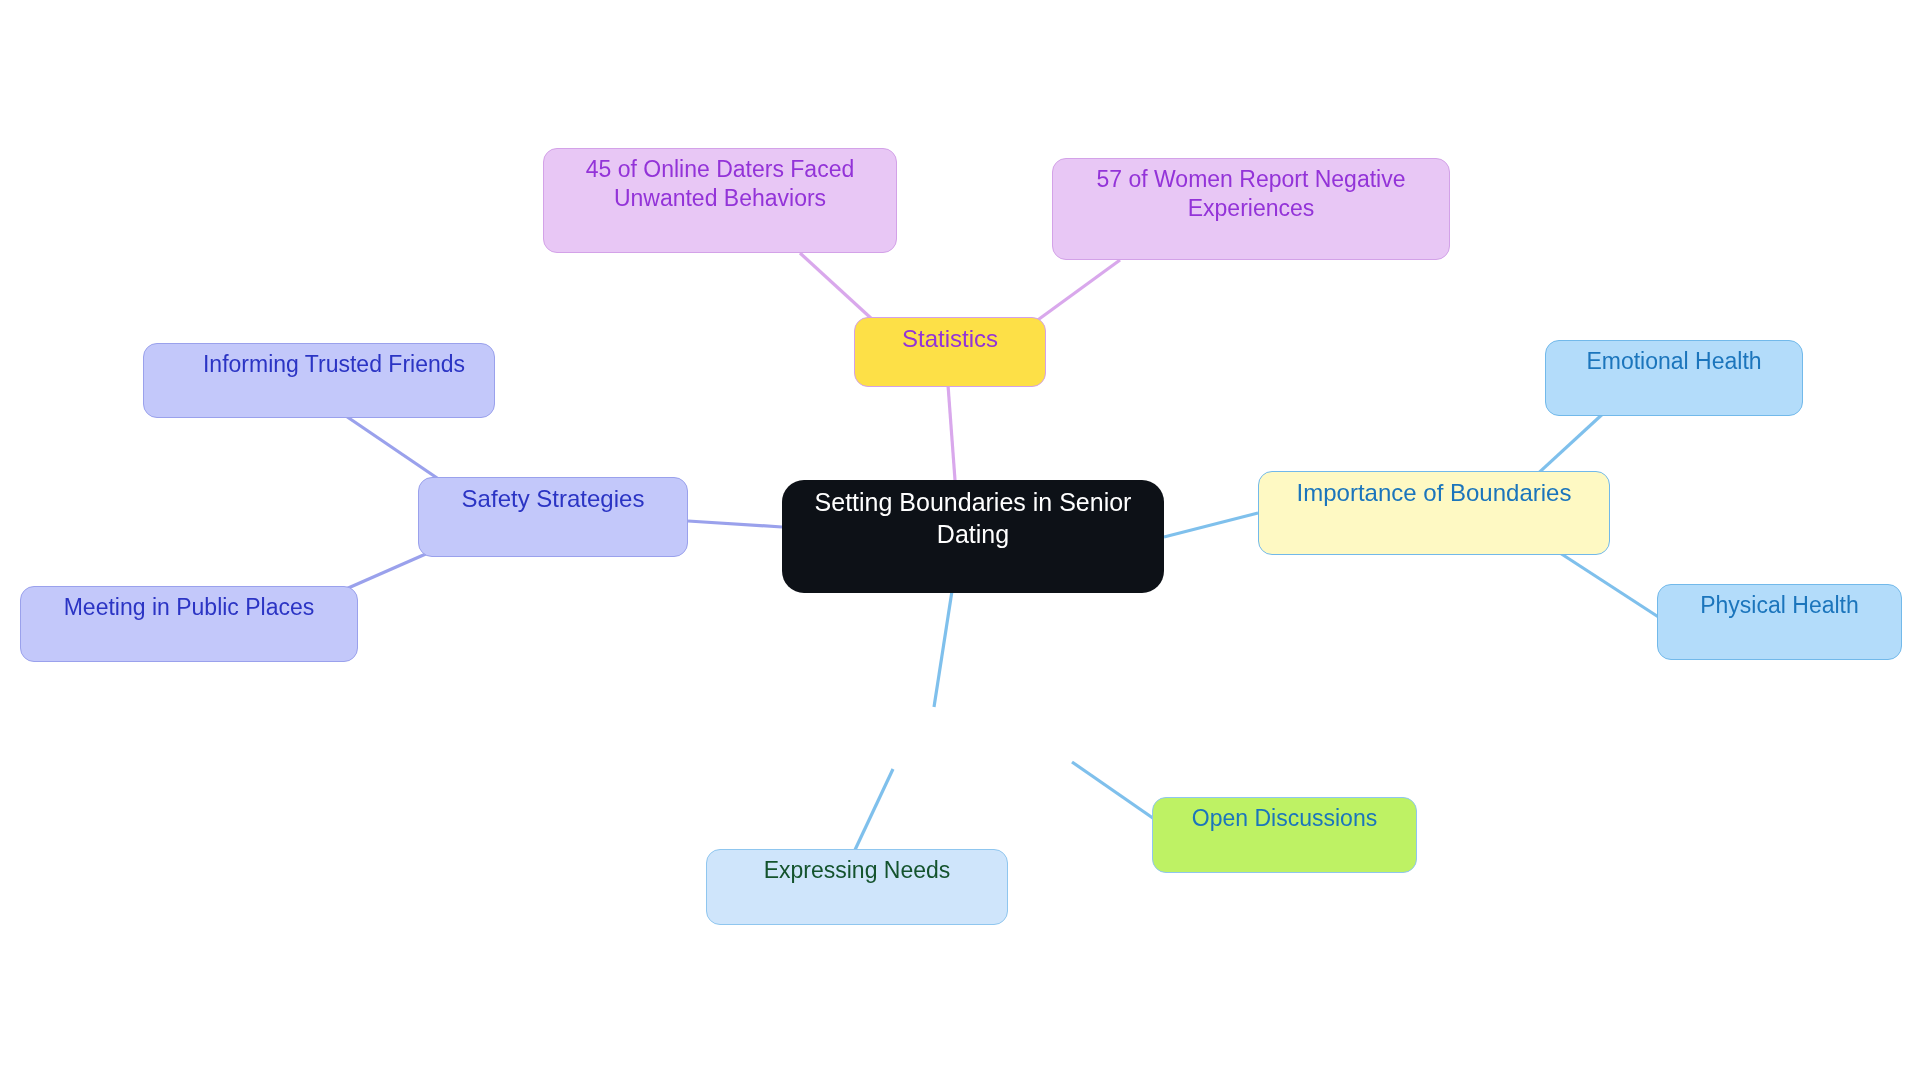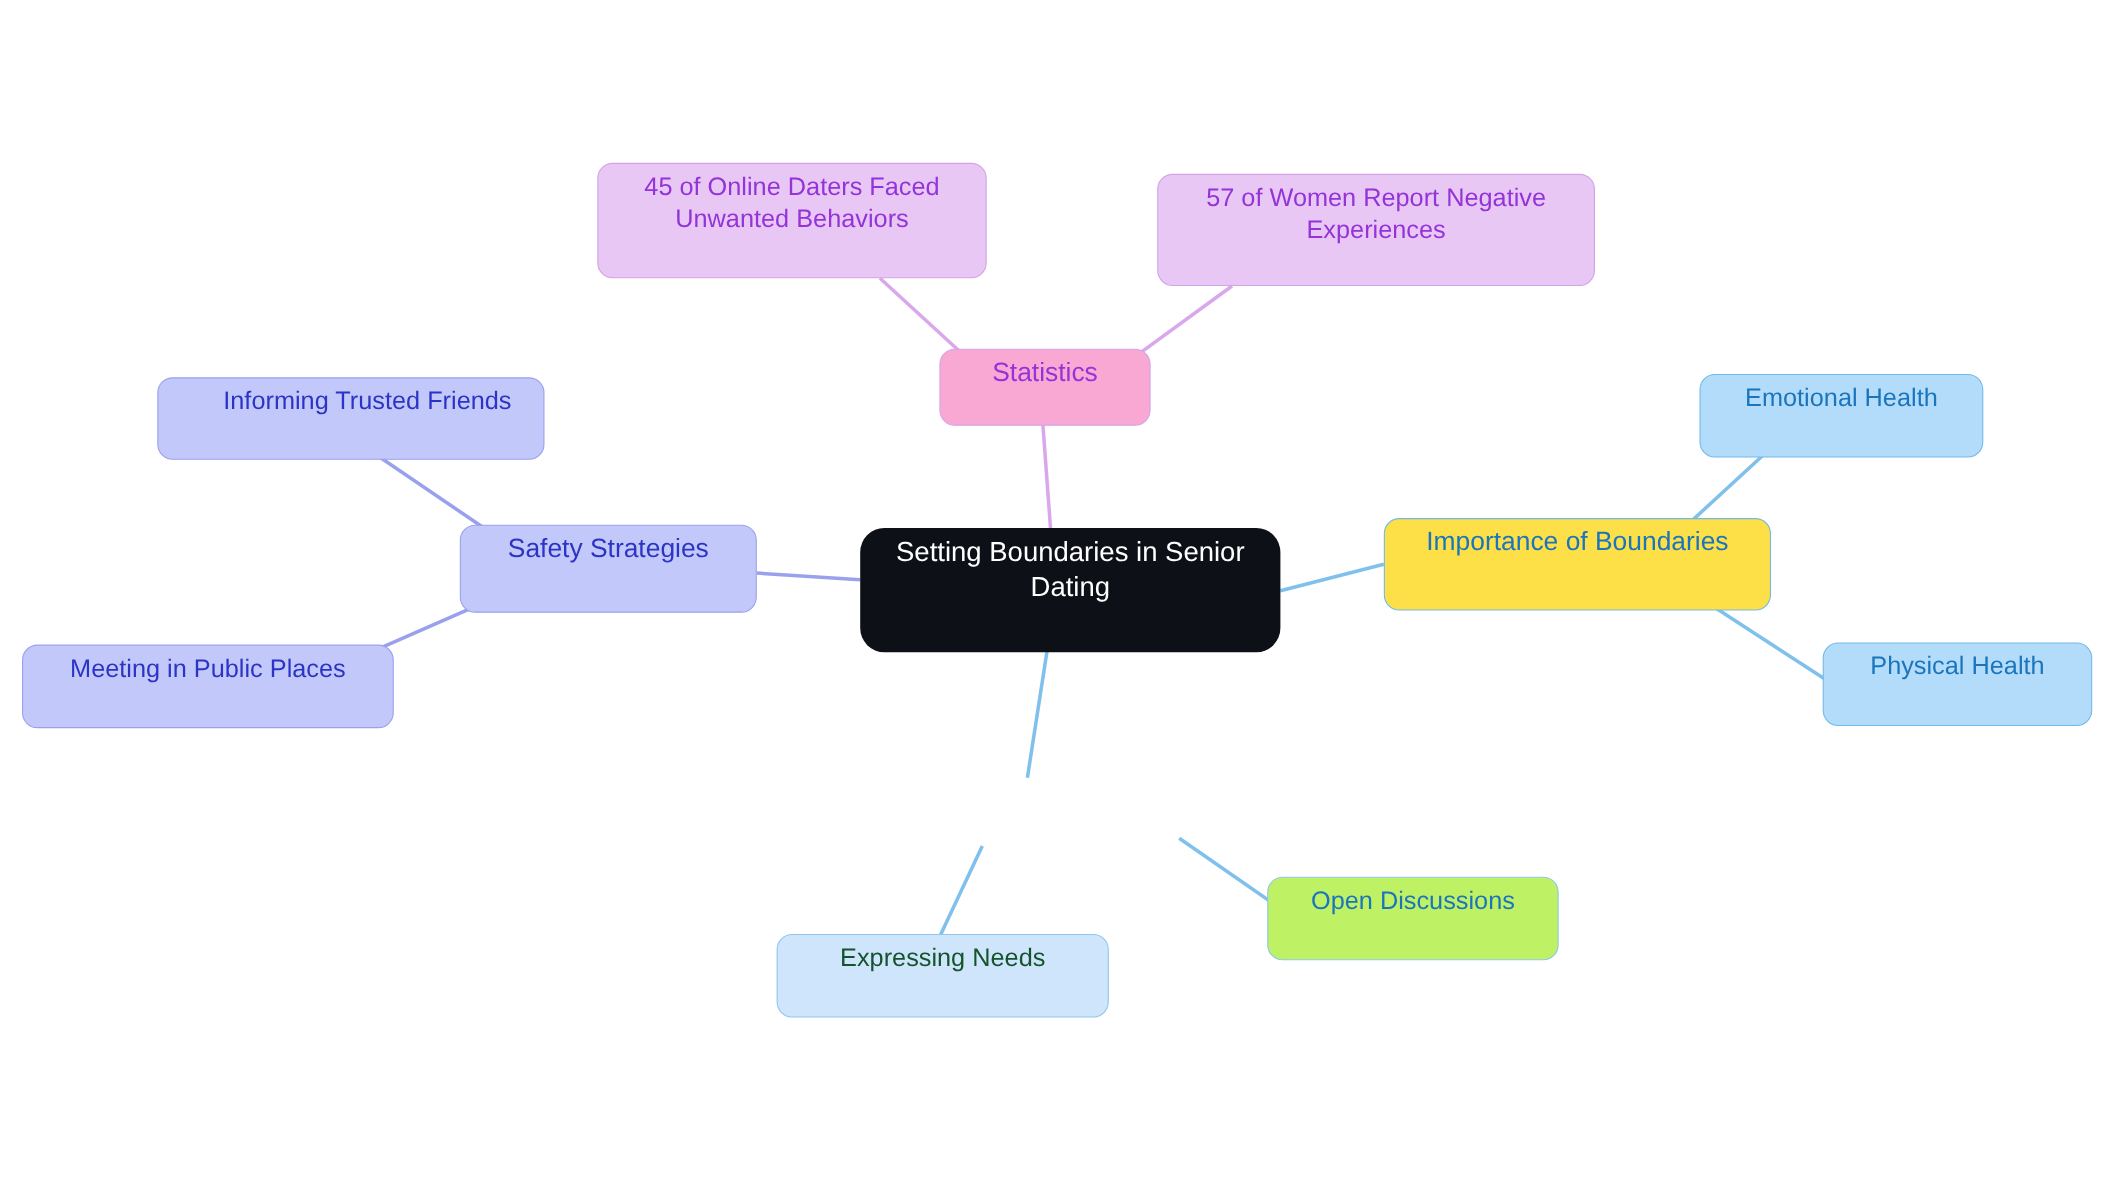--- a/index.html
+++ b/index.html
@@ -77,21 +77,21 @@
     <path d="M 1035 322 L 1120 260" fill="none" stroke="#d9a8ec" stroke-width="3.2"></path>
   </svg>
 
   <div class="node root" style="left:782px; top:480px; width:382px; height:113px;
               background:#0d1117; color:#ffffff; font-size:25px;">
     <span class="node-label">Setting Boundaries in Senior
 Dating</span>
   </div>
 
   <div class="node" style="left:1258px; top:471px; width:352px; height:84px;
-              background:#fde047; border-color:#72b9ea; color:#1b75bc; font-size:24px;">
+              background:#fef9c3; border-color:#72b9ea; color:#1b75bc; font-size:24px;">
     <span class="node-label">Importance of Boundaries</span>
   </div>
 
   <div class="node" style="left:1545px; top:340px; width:258px; height:76px;
               background:#b3dcfa; border-color:#72b9ea; color:#1b75bc; font-size:23px;">
     <span class="node-label">Emotional Health</span>
   </div>
 
   <div class="node" style="left:1657px; top:584px; width:245px; height:76px;
               background:#b3dcfa; border-color:#72b9ea; color:#1b75bc; font-size:23px;">
@@ -118,21 +118,21 @@
               background:#c3c8fa; border-color:#9aa1ec; color:#2b34c4; font-size:23px;padding-left:44px;">
     <span class="node-label">Informing Trusted Friends</span>
   </div>
 
   <div class="node" style="left:20px; top:586px; width:338px; height:76px;
               background:#c3c8fa; border-color:#9aa1ec; color:#2b34c4; font-size:23px;">
     <span class="node-label">Meeting in Public Places</span>
   </div>
 
   <div class="node" style="left:854px; top:317px; width:192px; height:70px;
-              background:#f9a8d4; border-color:#d3a2e8; color:#9333d8; font-size:24px;">
+              background:#fde047; border-color:#d3a2e8; color:#9333d8; font-size:24px;">
     <span class="node-label">Statistics</span>
   </div>
 
   <div class="node" style="left:543px; top:148px; width:354px; height:105px;
               background:#e8c7f5; border-color:#d3a2e8; color:#9333d8; font-size:23px;">
     <span class="node-label">45 of Online Daters Faced
 Unwanted Behaviors</span>
   </div>
 
   <div class="node" style="left:1052px; top:158px; width:398px; height:102px;

